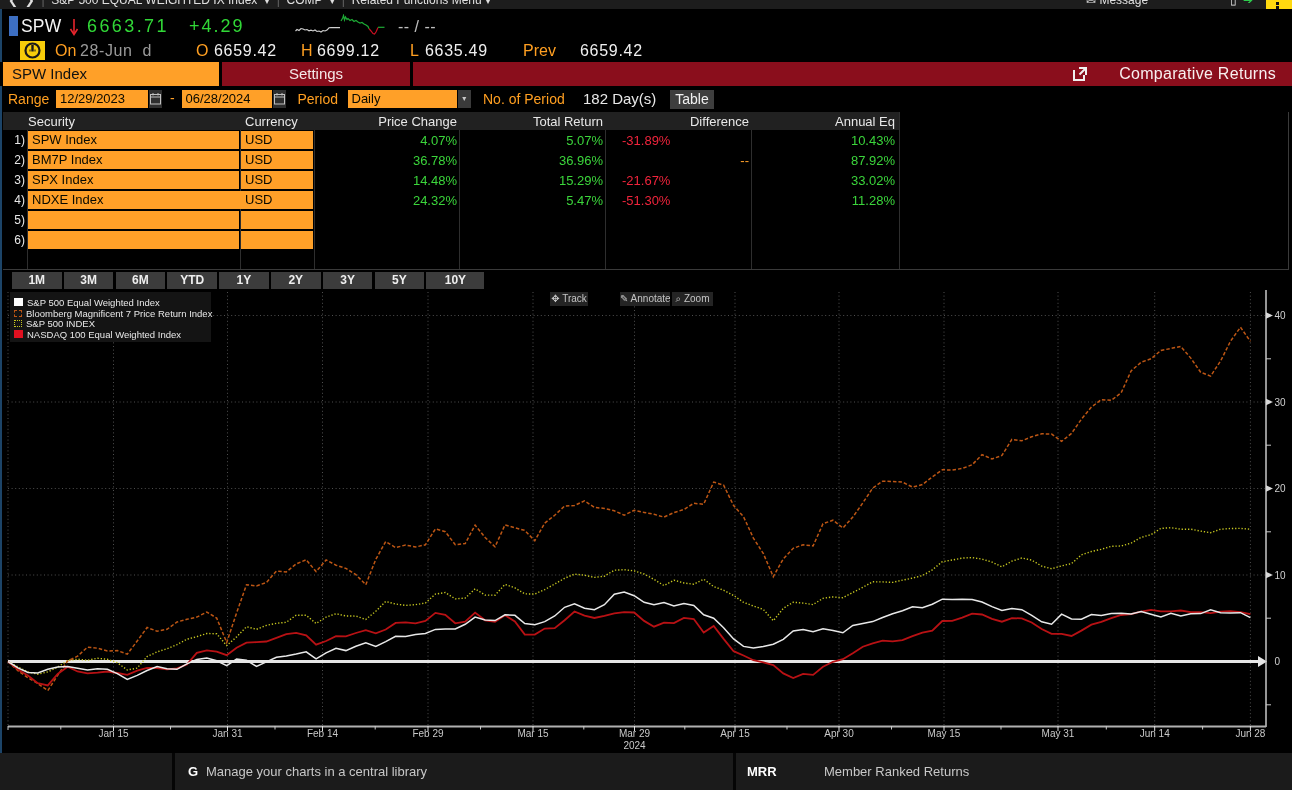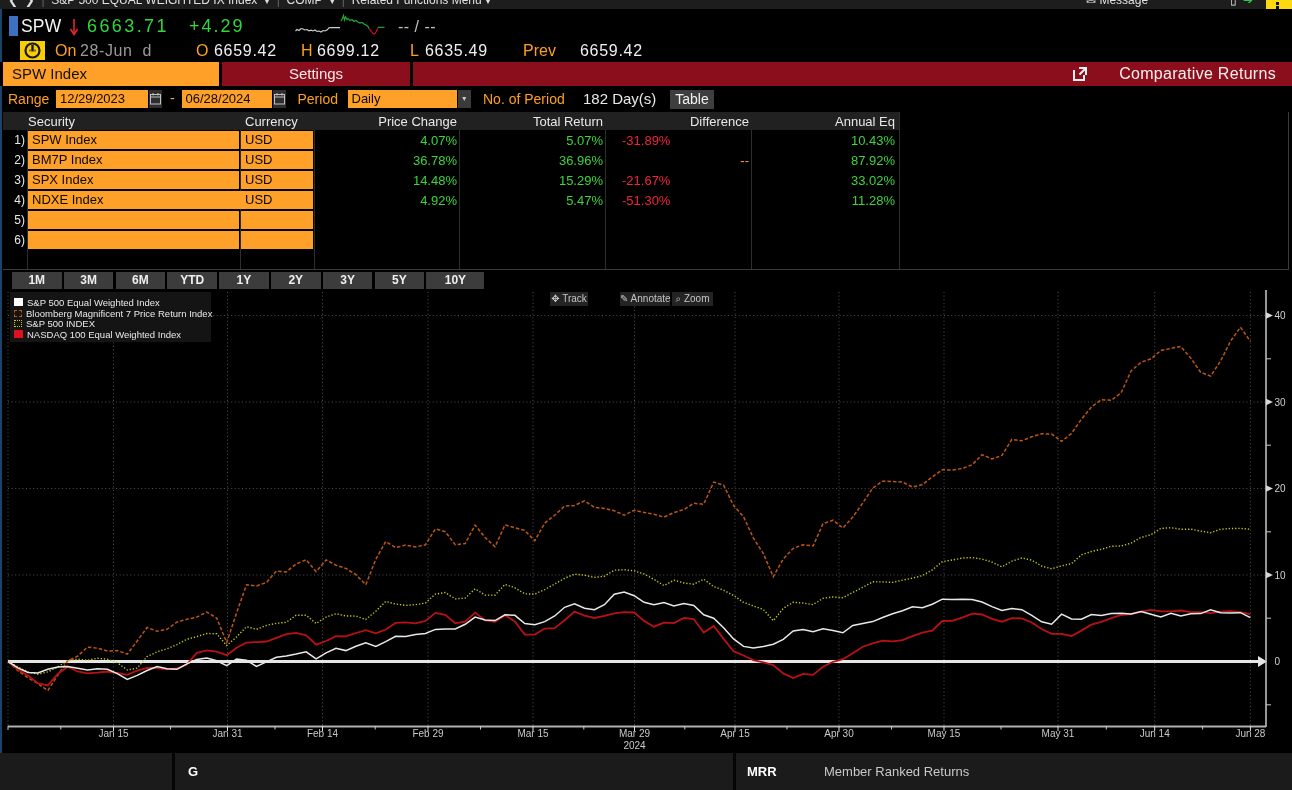--- a/index.html
+++ b/index.html
@@ -159,21 +159,21 @@
 <div class="rn" style="top:173px">3)</div>
 <div class="ab" style="left:28px;top:171px;width:211px">SPX Index</div>
 <div class="ab" style="left:241px;top:171px;width:72px">USD</div>
 <div class="vg" style="top:173px;left:330px;width:127px">14.48%</div>
 <div class="vg" style="top:173px;left:476px;width:127px">15.29%</div>
 <div class="vr" style="top:173px;left:622px;width:127px">-21.67%</div>
 <div class="vg" style="top:173px;left:768px;width:127px">33.02%</div>
 <div class="rn" style="top:193px">4)</div>
 <div class="ab" style="left:28px;top:191px;width:241px">NDXE Index</div>
 <div class="ab" style="left:241px;top:191px;width:72px">USD</div>
-<div class="vg" style="top:193px;left:330px;width:127px">4.92%</div>
+<div class="vg" style="top:193px;left:330px;width:127px">24.32%</div>
 <div class="vg" style="top:193px;left:476px;width:127px">5.47%</div>
 <div class="vr" style="top:193px;left:622px;width:127px">-51.30%</div>
 <div class="vg" style="top:193px;left:768px;width:127px">11.28%</div>
 <div class="rn" style="top:213px">5)</div>
 <div class="ab" style="left:28px;top:211px;width:211px"></div>
 <div class="ab" style="left:241px;top:211px;width:72px"></div>
 <div class="rn" style="top:233px">6)</div>
 <div class="ab" style="left:28px;top:231px;width:211px"></div>
 <div class="ab" style="left:241px;top:231px;width:72px"></div>
 
@@ -274,16 +274,17 @@
 <div class="leg"><span style="display:inline-block;width:9px;height:8px;background:#e01020;margin-right:4px"></span>NASDAQ 100 Equal Weighted Index</div>
 </div>
 
 <div class="tb" style="left:550px;width:38px">✥ Track</div>
 <div class="tb" style="left:620px;width:50px">✎ Annotate</div>
 <div class="tb" style="left:672px;width:41px">⌕ Zoom</div>
 
 <div id="botbar">
 <div style="left:172px;width:3px;background:#050505;height:37px"></div>
 <div style="left:188px;color:#fff;font-weight:bold">G</div>
+<div style="left:206px;color:#c8c8c8">Manage your charts in a central library</div>
 <div style="left:733px;width:3px;background:#050505;height:37px"></div>
 <div style="left:747px;color:#fff;font-weight:bold">MRR</div>
 <div style="left:824px;color:#c8c8c8">Member Ranked Returns</div>
 </div>
 
 </body></html>

